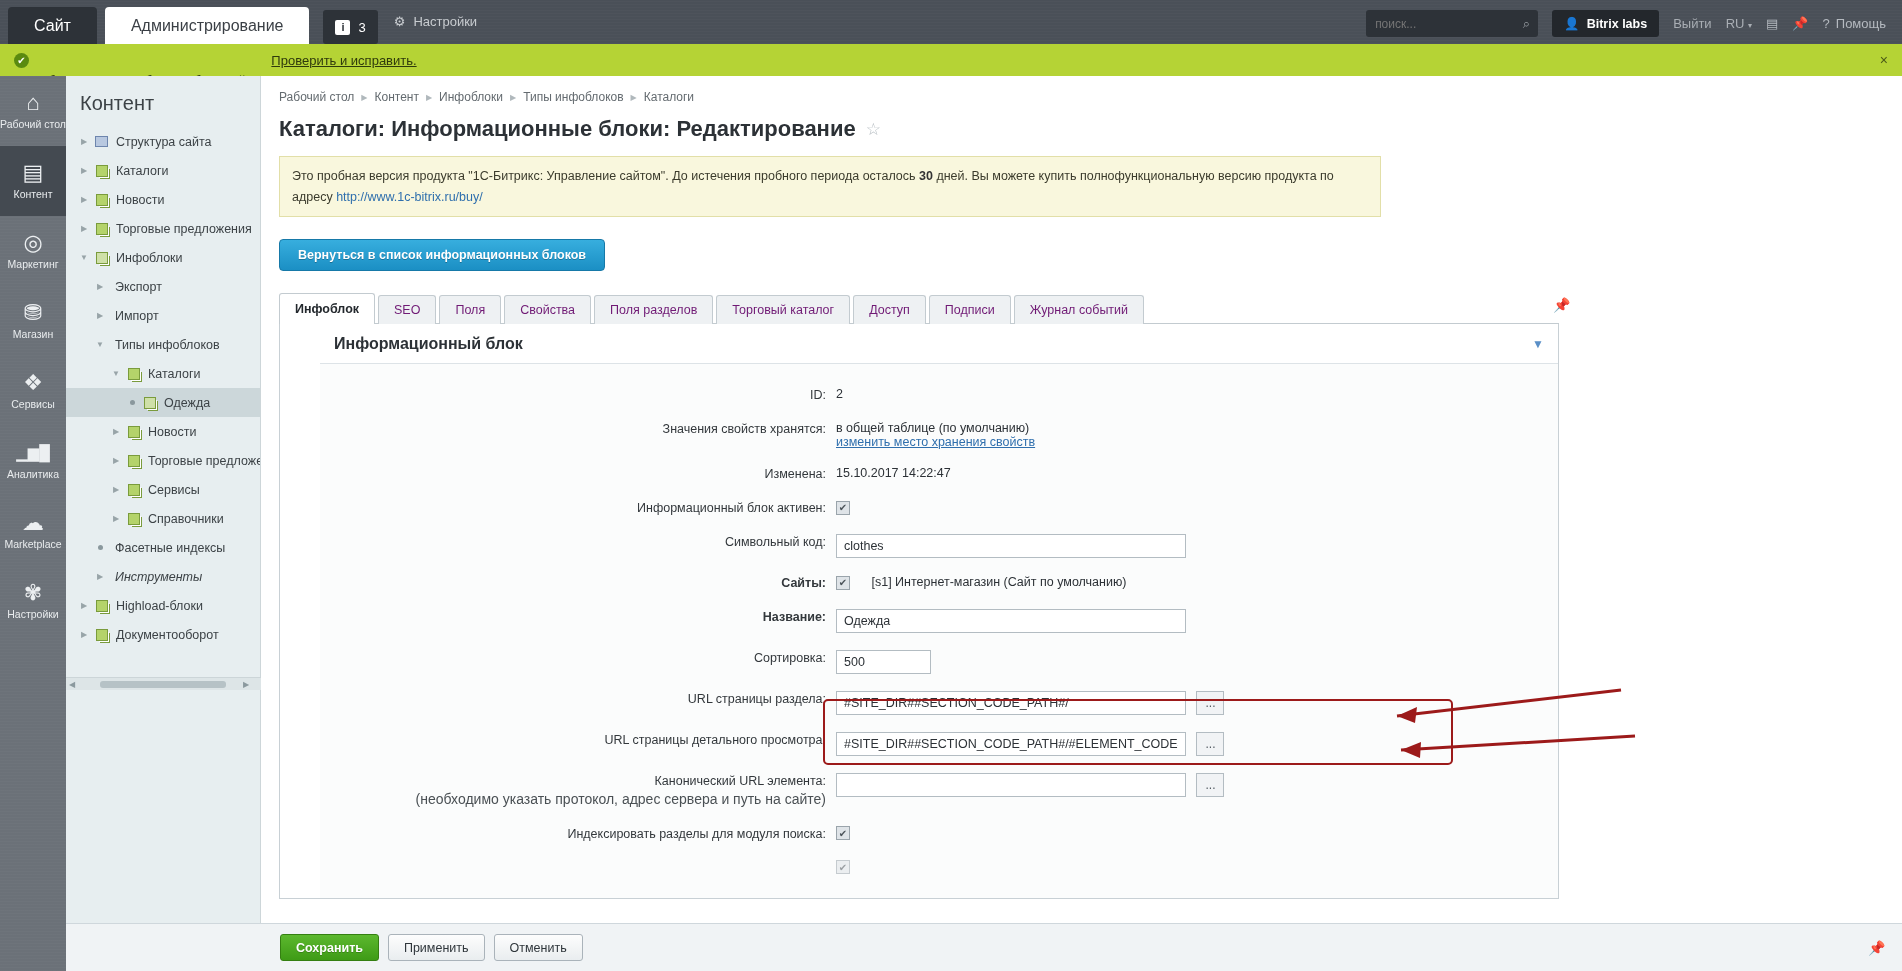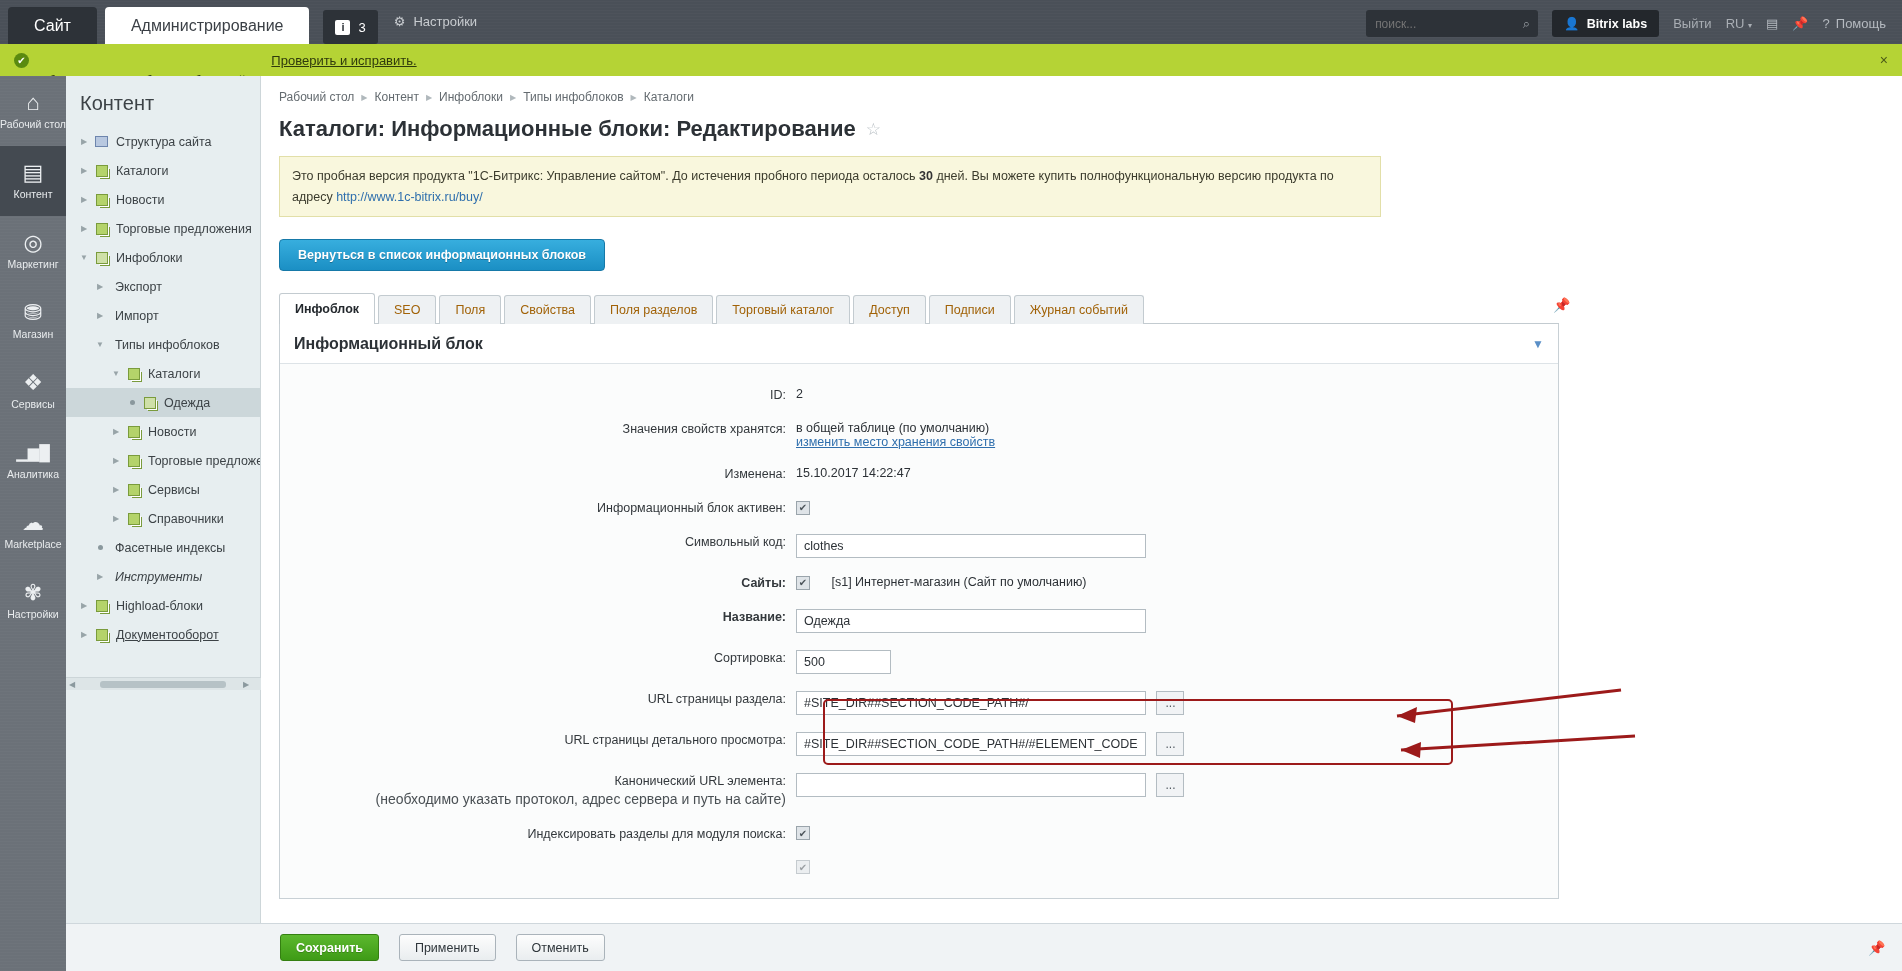--- a/index.html
+++ b/index.html
@@ -144,30 +144,31 @@
     border: 1px solid #1679a8; color: #fff; font-size: 12.5px; font-weight: bold;
     text-shadow: 0 1px 0 rgba(0,0,0,.25);
   }
 
   .tabs {
     margin: 22px 0 0 18px; display: flex; align-items: flex-end; gap: 3px;
     border-bottom: 1px solid #c3cbd0; width: 1280px; position: relative;
   }
   .tab {
     height: 29px; padding: 0 15px; display: flex; align-items: center;
-    font-size: 12.5px; color: #a16207; cursor: pointer;
+    font-size: 12.5px; color: #701a75; cursor: pointer;
     background: #eef1f3; border: 1px solid #c3cbd0; border-bottom: none;
     border-radius: 3px 3px 0 0; margin-bottom: -1px;
   }
   .tab.active { background: #fff; color: #23282d; font-weight: bold; height: 31px; }
   .pin-r { position: absolute; right: -12px; top: 4px; color: #7d868c; font-size: 14px; cursor: pointer; }
 
   .panel {
     margin: 0 0 0 18px; width: 1280px; border: 1px solid #c8d0d5; border-top: none;
     background: #fff;
+    padding-left: 40px;
   }
   .panel-head {
     height: 40px; display: flex; align-items: center; padding: 0 14px;
     font-size: 16px; color: #2c3136; font-weight: bold;
     border-bottom: 1px solid #dde3e7;
   }
   .panel-head .chev { margin-left: auto; color: #5a8fc7; font-size: 12px; cursor: pointer; }
 
   .rows { padding: 20px 0 8px 0; background: #fbfcfc; }
   .row { display: flex; align-items: flex-start; margin-bottom: 14px; }
@@ -200,21 +201,21 @@
   .hl-box {
     position: absolute; left: 562px; top: 623px; width: 630px; height: 66px;
     border: 2px solid #9c1a1a; border-radius: 5px; pointer-events: none;
   }
   .arrow-svg { position: absolute; left: 1100px; top: 608px; pointer-events: none; }
 
   
   .footer {
     position: absolute; bottom: 0; left: 66px; width: 1836px; height: 48px;
     background: #f0f3f5; border-top: 1px solid #cfd7dc;
-    display: flex; align-items: center; padding-left: 214px; gap: 20px;
+    display: flex; align-items: center; padding-left: 214px; gap: 9px;
   }
   .btn {
     height: 27px; padding: 0 15px; border-radius: 3px; font-size: 12.5px;
     display: inline-flex; align-items: center; cursor: pointer;
     border: 1px solid #aab3ba; background: linear-gradient(#fdfdfd,#e9edef); color: #2f363b;
   }
   .btn.primary {
     background: linear-gradient(#5cb82e, #3e9b16); border-color: #347f11; color: #fff;
     font-weight: bold; text-shadow: 0 1px 0 rgba(0,0,0,.2);
   }
@@ -413,21 +414,21 @@
         <span class="tico">
           <span class="doc-ic"></span>
         </span>
         <span style="margin-left: 5px;">Highload-блоки</span>
       </div>
       <div class="tree-item" style="padding-left: 10px;">
         <span class="tw">▶</span>
         <span class="tico">
           <span class="doc-ic"></span>
         </span>
-        <span style="margin-left: 5px; text-decoration: underline;">Документооборот</span>
+        <span style="margin-left: 5px;">Документооборот</span>
       </div>
     </div>
   <div class="tree-scroll">
     <span class="ar">◀</span>
     <span class="bar"></span>
     <span class="ar" style="margin-left:14px">▶</span>
   </div>
 </div>
 
 <div class="main">

